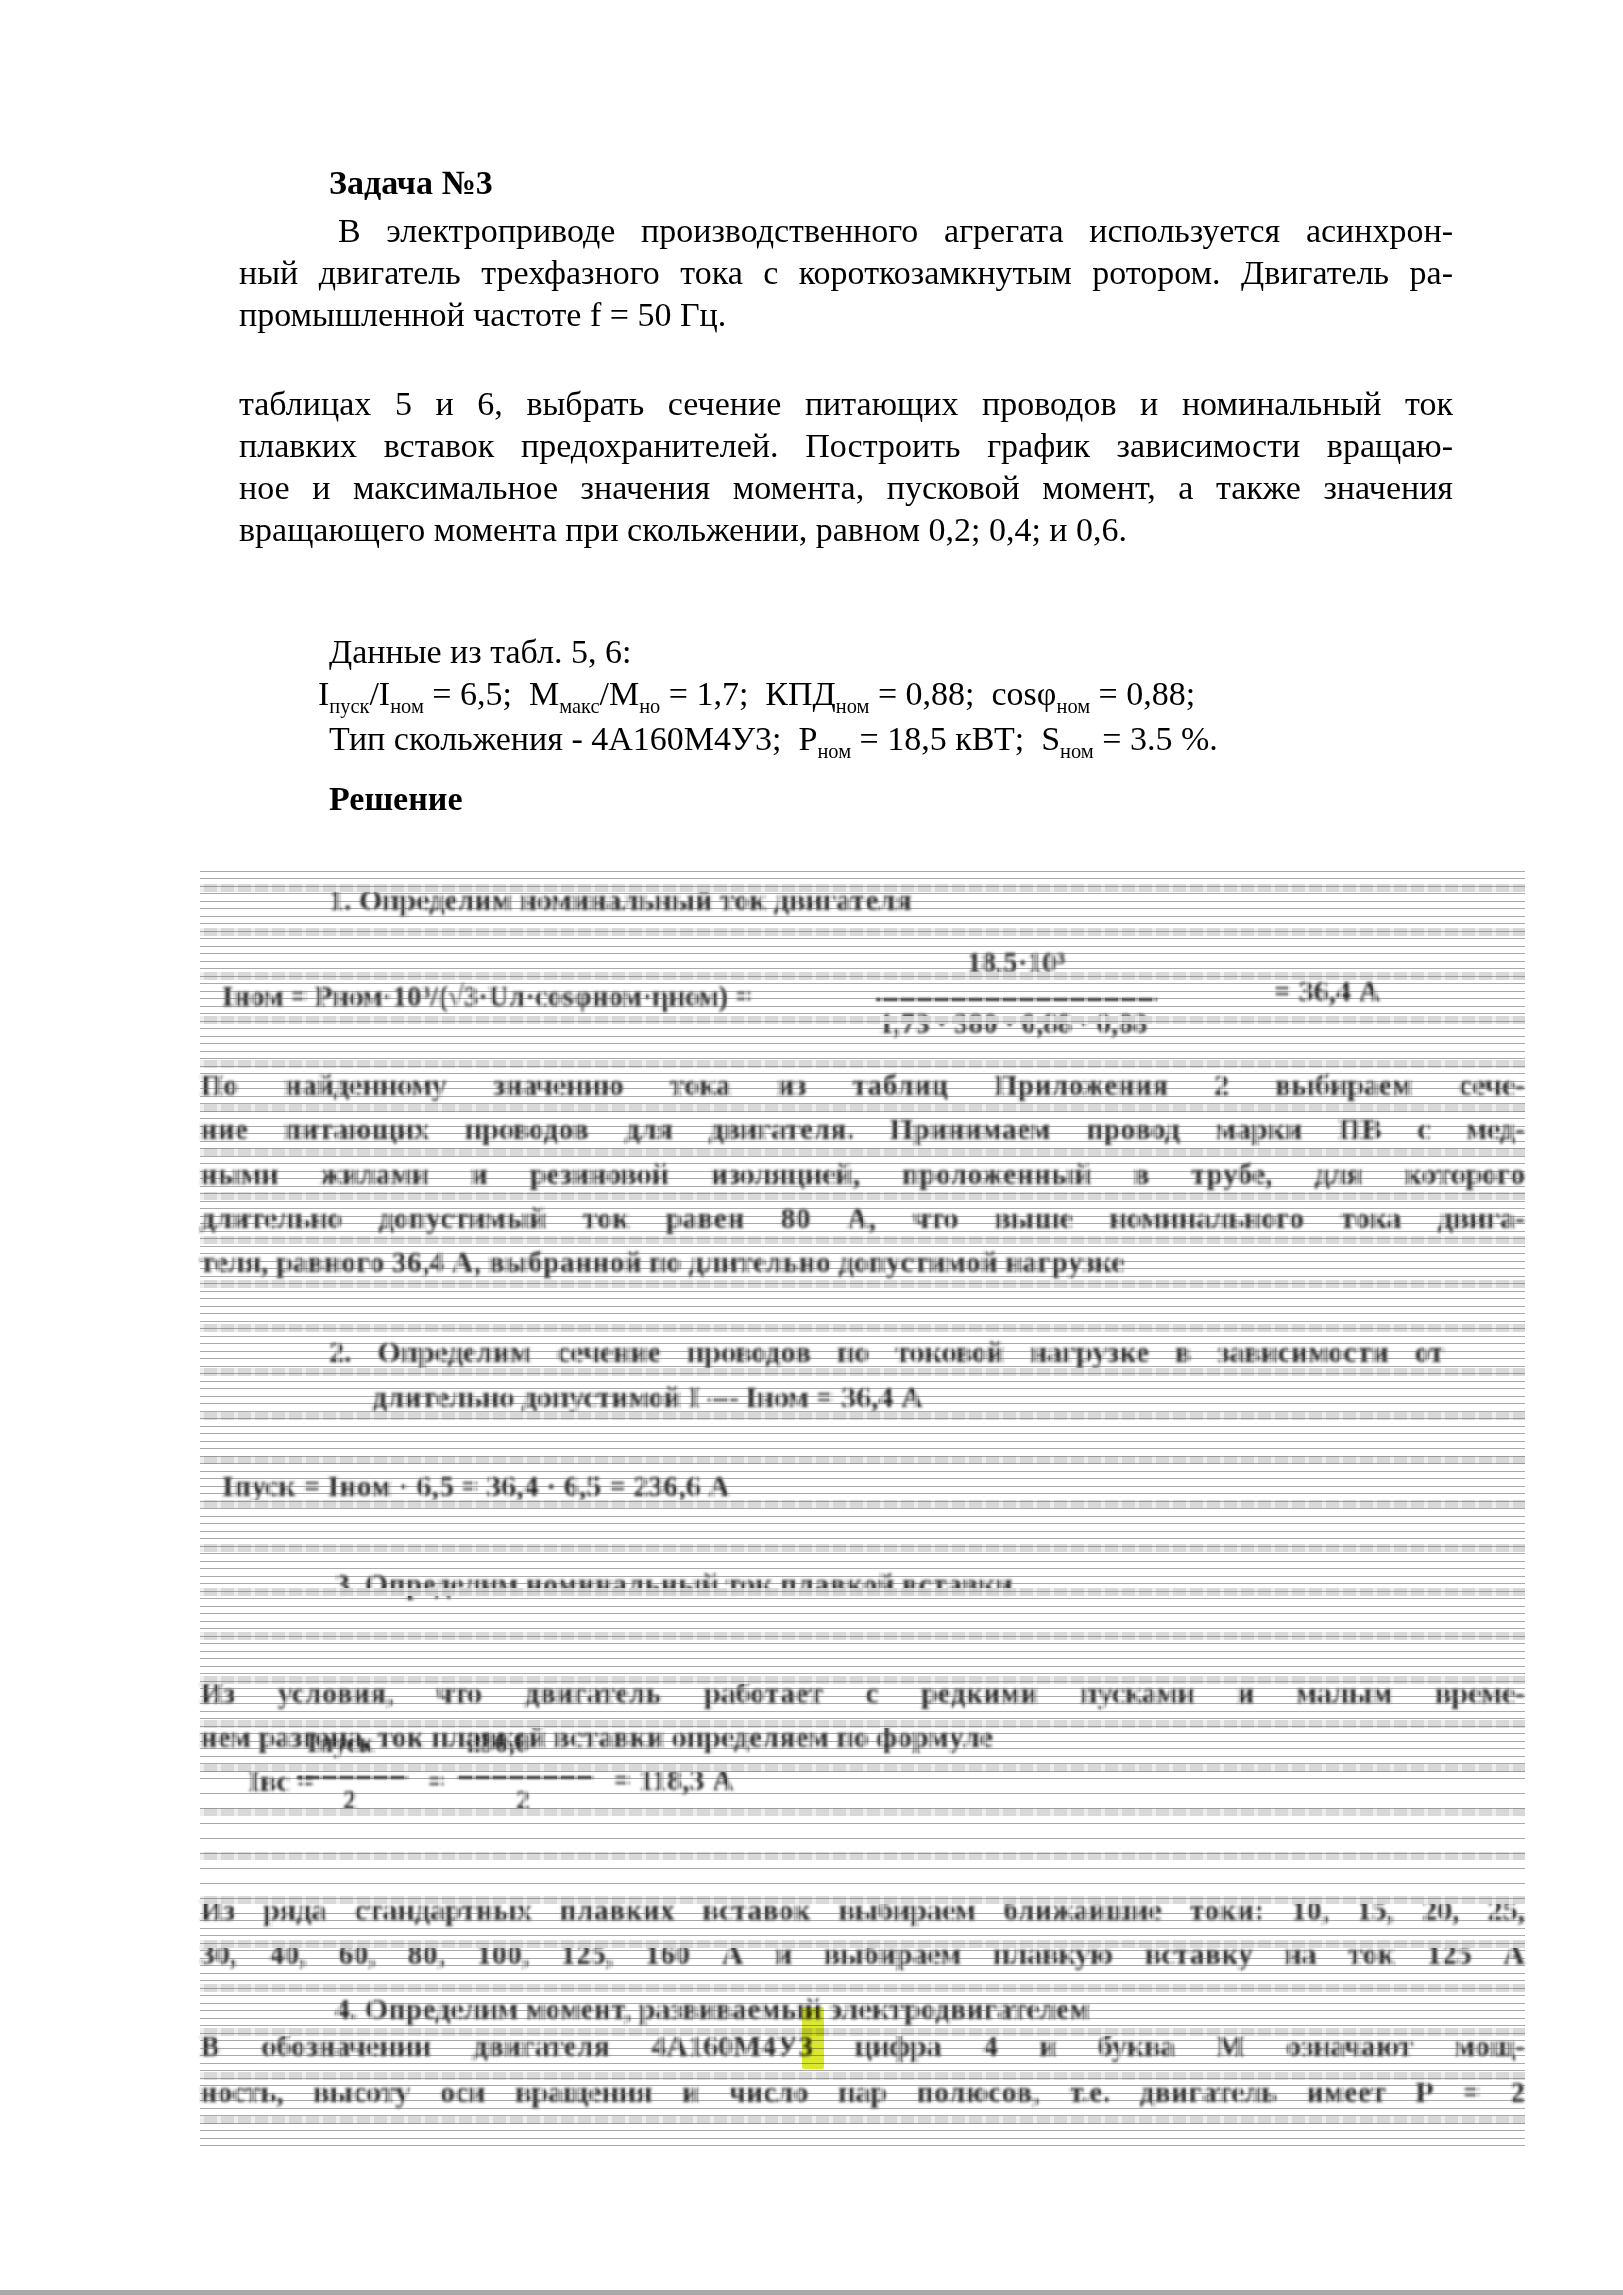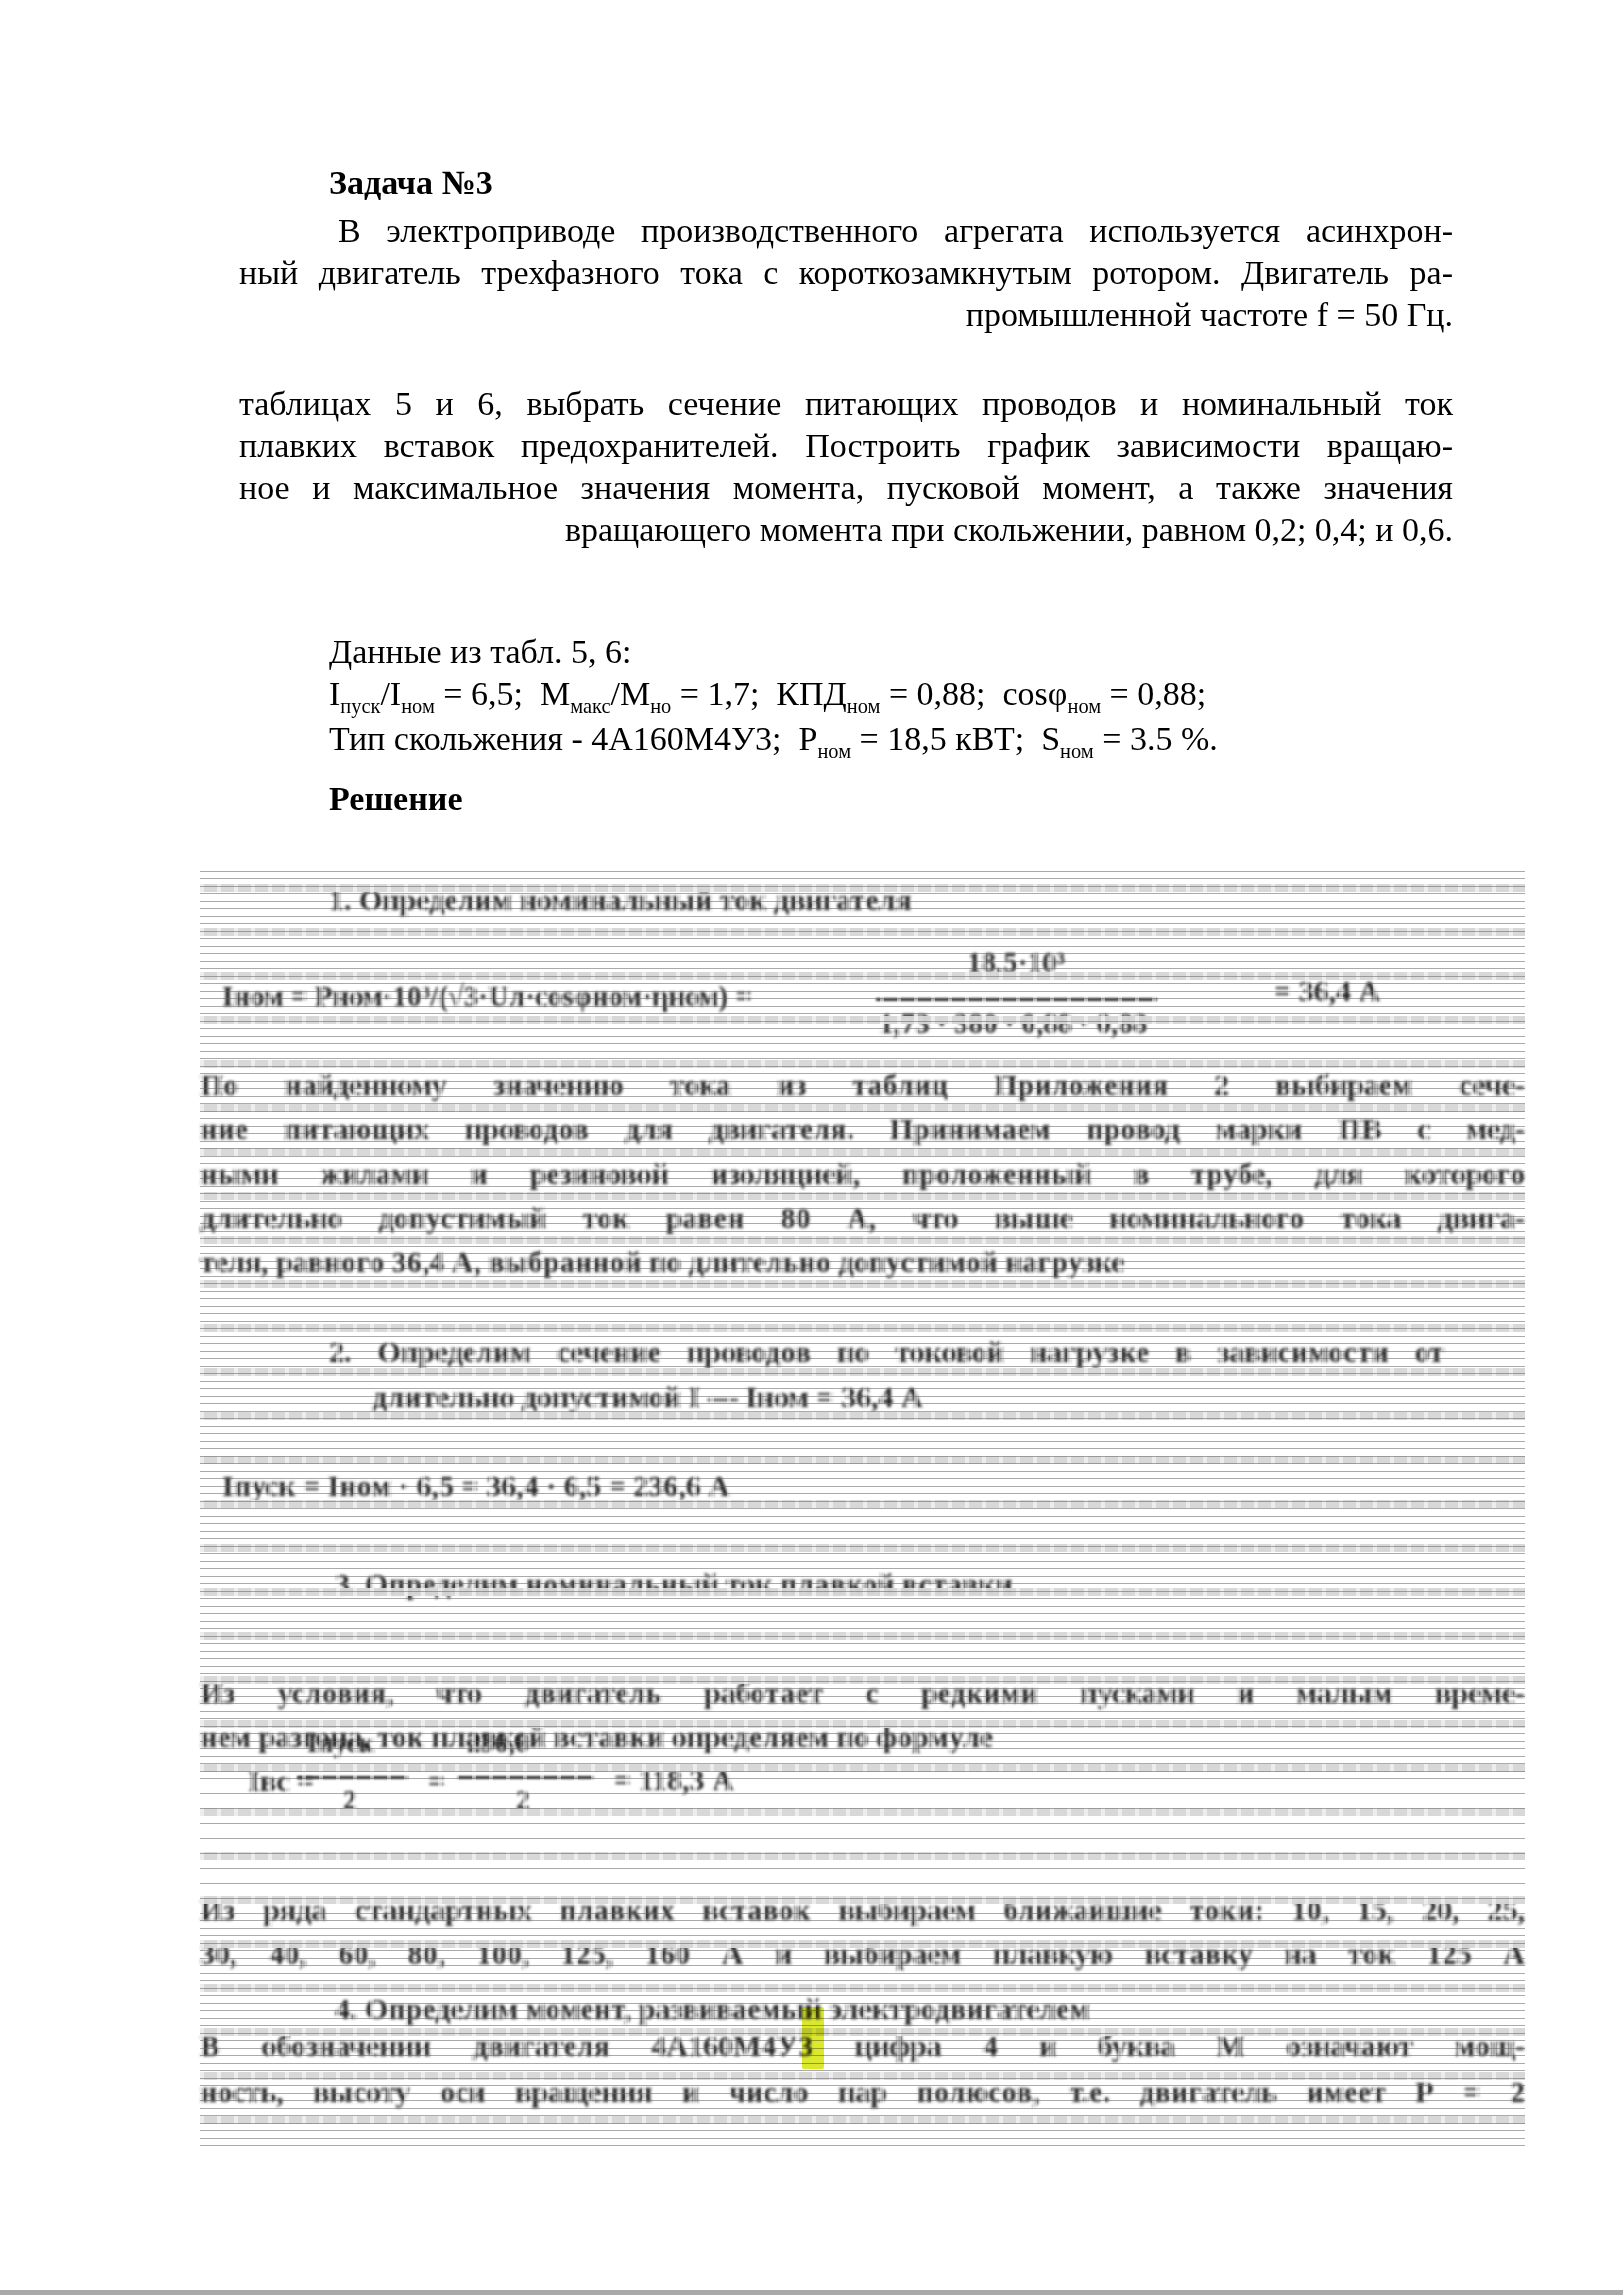--- a/index.html
+++ b/index.html
@@ -6,33 +6,33 @@
   body {
     position:relative;
     width:1624px; height:2295px;
     font-family:"Liberation Serif","DejaVu Serif",serif;
     color:#000;
     overflow:hidden;
   }
   .para { position:absolute; width:1214px;margin-left:9px; }
   .pline {
     height:42px; line-height:42px;
-    font-size:34px; white-space:normal;text-align:right;
+    font-size:34px; white-space:normal;
   }
   .pline.ind { padding-left:99px; }
   .pline.j { text-align:justify; text-align-last:justify; }
   .sline { position:absolute; font-size:34px; line-height:1.15; white-space:pre; }
   .bold { font-weight:bold; }
   sub { font-size:0.60em; line-height:0; }
 
   #title            { left:329px;  top:163px;  }
   #para1            { left:230px;  top:210px;  }
   #para2            { left:230px;  top:383px;  }
   #data-intro       { left:329px;  top:632px;  }
-  #data-line1       { left:329px;  top:674px; }
+  #data-line1       { left:318px;  top:674px; }
   #data-line2       { left:329px;  top:719px; }
   #solution-heading { left:329px;  top:779px; }
 
   
   #obscured-items { position:absolute; left:0; top:0; width:1624px; height:2295px; }
   .obs-text {
     position:absolute;
     font-size:30px; line-height:1.1;
     font-weight:600; color:#222222;
     filter:blur(1.6px);

